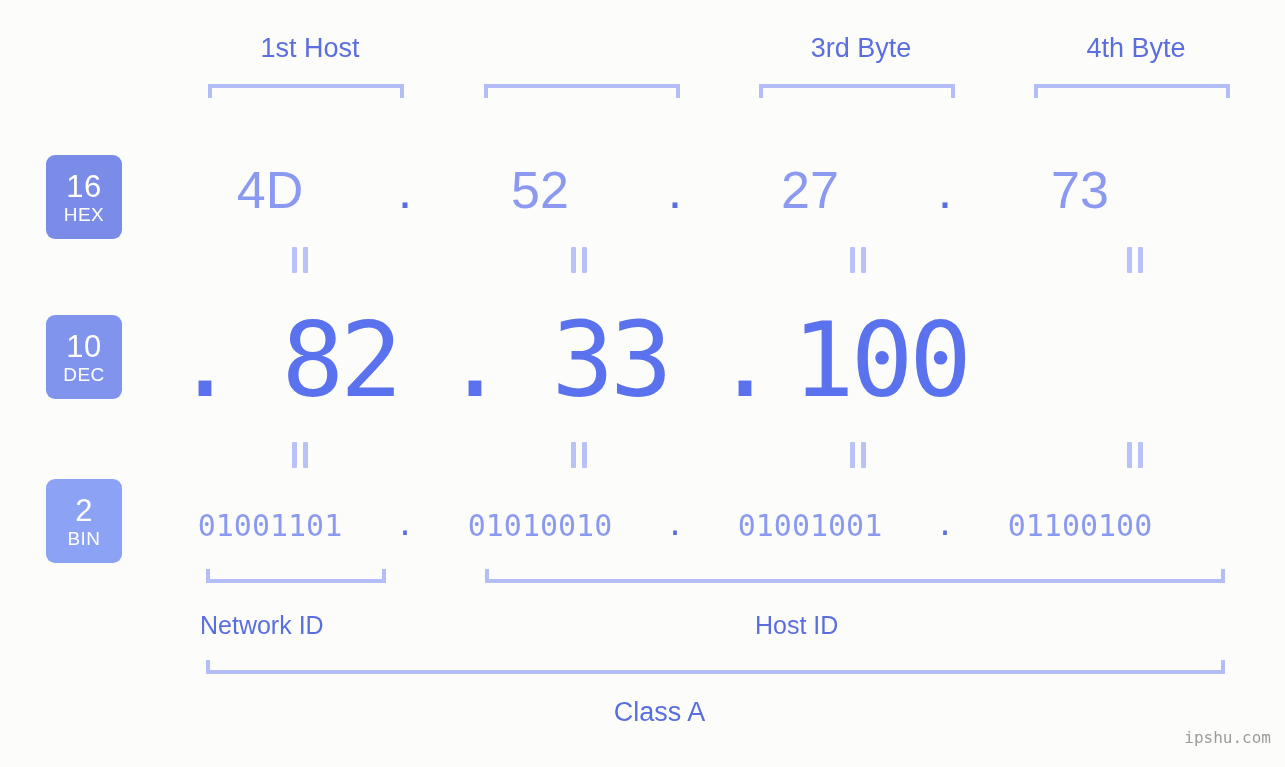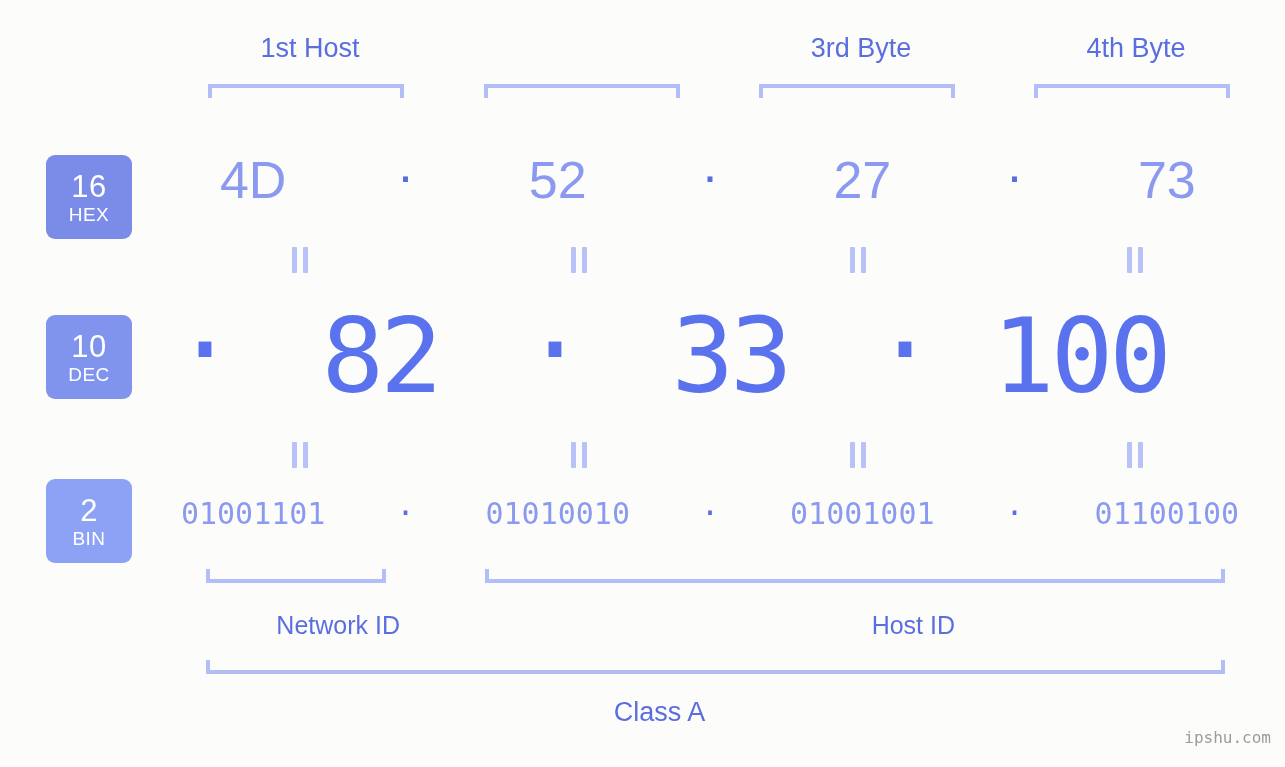--- a/index.html
+++ b/index.html
@@ -49,21 +49,21 @@
     border-bottom: 4px solid #b3bdf7;
     border-left: 4px solid #b3bdf7;
     border-right: 4px solid #b3bdf7;
     height: 14px;
   }
 
   
   .badge {
     position: absolute;
     left: 46px;
-    width: 86px;
+    width: 76px;
     border-radius: 9px;
     color: #ffffff;
     display: flex;
     flex-direction: column;
     align-items: center;
     justify-content: center;
     line-height: 1;
   }
   .badge .num {
     font-size: 31px;
@@ -80,22 +80,21 @@
   #badge-hex { top: 155px; height: 84px; background: #7b8ce8; }
   #badge-dec { top: 315px; height: 84px; background: #8094ee; }
   #badge-bin { top: 479px; height: 84px; background: #8ba2f5; }
 
   
   .row {
     position: absolute;
     left: 170px;
     width: 1080px;
     display: flex;
-    align-items: flex-start;
-    gap: 40px;
+    align-items: center;
   }
   .cell {
     width: 200px;
     text-align: center;
     white-space: nowrap;
   }
   .sep {
     width: 70px;
     text-align: center;
     white-space: nowrap;
@@ -159,21 +158,21 @@
     display: block;
     width: 5px;
     height: 26px;
     background: #b8c2f8;
     border-radius: 1px;
   }
 
   
   .id-label {
     position: absolute;
-    text-align: right;
+    text-align: left;
     font-size: 25px;
     color: #5a6ee0;
     white-space: nowrap;
     font-family: "Liberation Sans", sans-serif;
   }
 
   
   #class-label {
     position: absolute;
     top: 697px;

